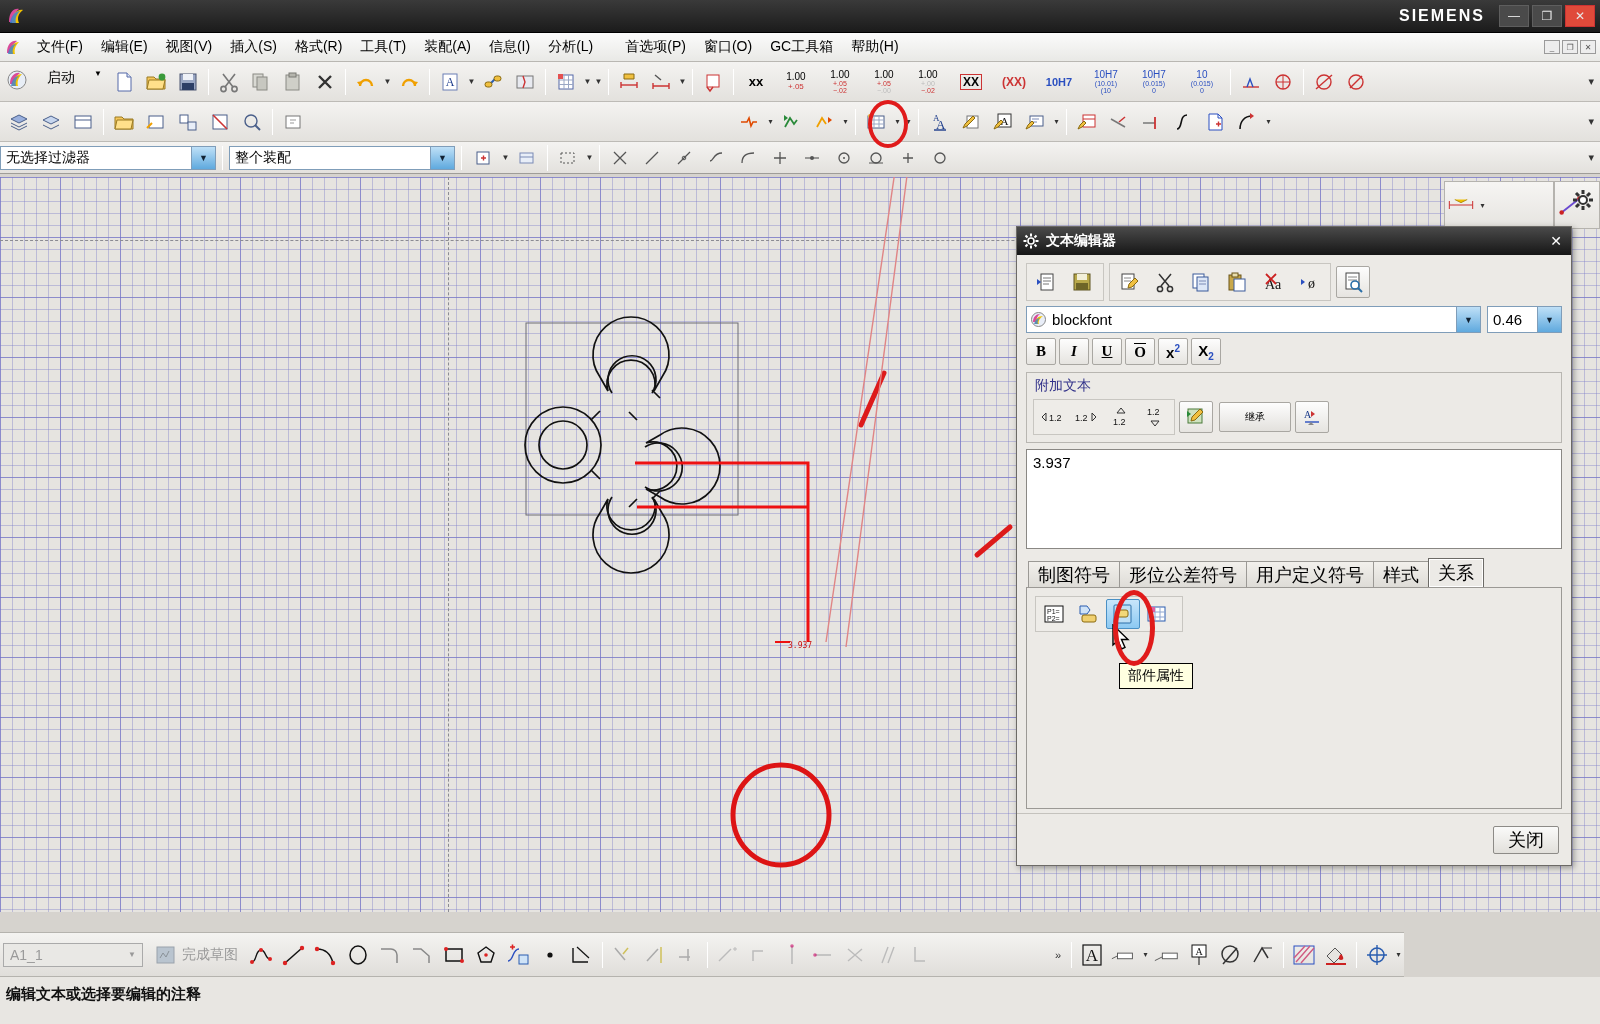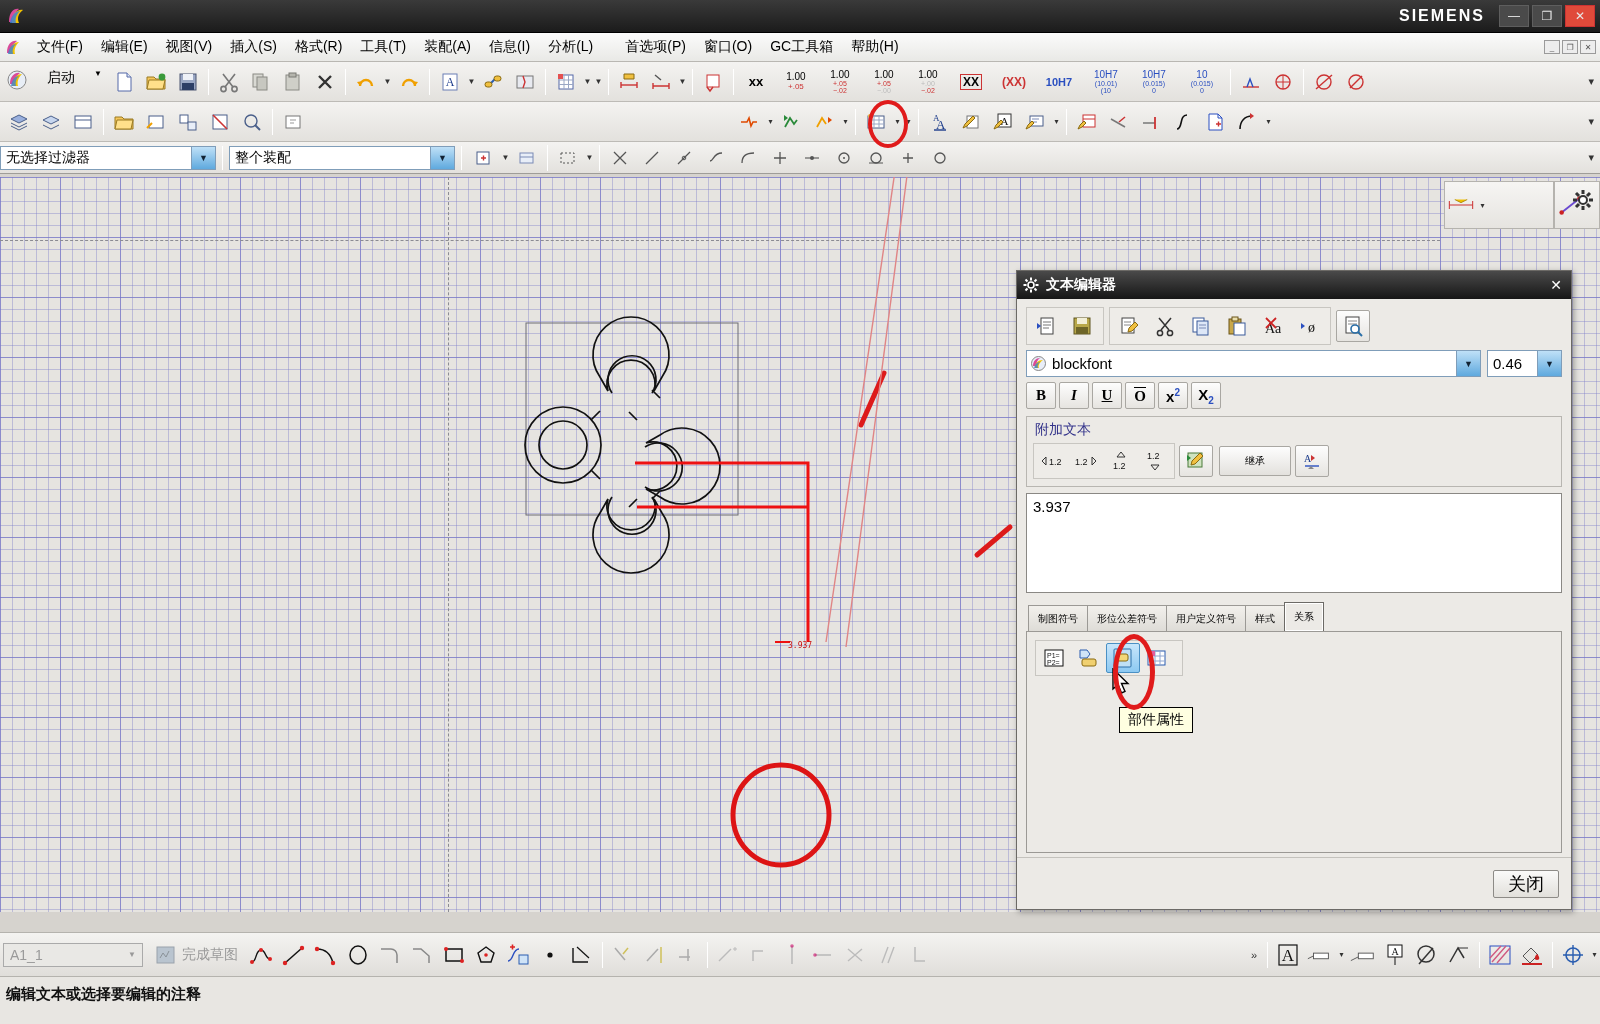--- a/index.html
+++ b/index.html
@@ -71,21 +71,21 @@
   .sheet-vert{position:absolute;left:448px;top:0;width:0;height:735px;border-left:1px dashed #8b8b93;}
 
   
   .side-rail{position:absolute;right:0;top:0;width:110px;height:50px;
     background:linear-gradient(#f6f5f3,#e6e4e0);border:1px solid #b5b3ae;display:flex;align-items:center;}
   .gear-btn{position:absolute;right:2px;top:8px;width:26px;height:26px;display:flex;
     align-items:center;justify-content:center;}
 
   
   .dialog{position:absolute;left:1016px;top:226px;width:556px;height:640px;
-    background:#eceae6;border:1px solid #6c6a66;box-shadow:2px 2px 6px rgba(0,0,0,.35);margin-top:44px;}
+    background:#eceae6;border:1px solid #6c6a66;box-shadow:2px 2px 6px rgba(0,0,0,.35);}
   .dlg-title{height:28px;background:linear-gradient(#4a4a4a,#161616);color:#fff;
     display:flex;align-items:center;padding:0 6px;font-size:14px;font-weight:bold;}
   .dlg-gear{width:16px;height:16px;margin-right:7px;}
   .dlg-x{margin-left:auto;width:18px;height:18px;display:flex;align-items:center;
     justify-content:center;color:#fff;font-size:14px;}
   .dlg-body{padding:8px 9px 0 9px;}
 
   .etb{display:flex;align-items:center;height:38px;background:#eceae6;}
   .ebtn{width:34px;height:32px;border:1px solid #a9a7a2;background:linear-gradient(#fdfdfd,#e6e4e0);
     margin-right:2px;display:flex;align-items:center;justify-content:center;border-radius:2px;}
@@ -111,41 +111,41 @@
     border:1px solid transparent;}
   .inheritbtn{height:30px;min-width:72px;border:1px solid #a9a7a2;
     background:linear-gradient(#fdfdfd,#e3e1dd);display:flex;align-items:center;justify-content:center;
     font-size:10px;border-radius:2px;padding:0 10px;}
 
   .textarea{margin-top:6px;height:100px;border:1px solid #8a8884;background:#fff;
     padding:4px 6px;font-size:15px;font-family:"Liberation Sans",sans-serif;}
 
   .tabs{display:flex;margin-top:9px;align-items:flex-end;padding-left:2px;}
   .tab{height:26px;border:1px solid #9b9995;border-bottom:none;background:linear-gradient(#f2f0ec,#dedcd7);
-    display:flex;align-items:center;padding:0 9px;font-size:10px;margin-right:-1px;}
+    display:flex;align-items:center;padding:0 9px;font-size:18px;margin-right:-1px;}
   .tab.active{background:#eceae6;height:29px;border-color:#6c6a66;font-weight:normal;
     box-shadow:inset 0 0 0 1px #fff;}
   .tabpane{border:1px solid #9b9995;background:#eceae6;height:222px;padding:8px;position:relative;}
   .relrow{display:flex;align-items:center;border:1px solid #c8c6c1;background:#eeece8;padding:2px;width:148px;}
   .relbtn{width:34px;height:30px;display:flex;align-items:center;justify-content:center;
     border:1px solid transparent;position:relative;}
   .relbtn.sel{background:linear-gradient(#c8e6fb,#8cc9f2);border:1px solid #4a90c4;border-radius:2px;}
 
   .tooltip{position:absolute;left:92px;top:75px;background:#ffffe1;border:1px solid #000;
     font-size:14px;padding:3px 8px;white-space:nowrap;}
   .cursor-ar{position:absolute;left:84px;top:36px;width:22px;height:26px;}
 
   .dlg-foot{position:absolute;left:0;bottom:0;width:100%;height:52px;border-top:1px solid #c4c2bd;
     display:flex;align-items:center;justify-content:flex-end;padding-right:12px;}
   .closebtn{min-width:66px;height:28px;border:1px solid #8d8b87;
     background:linear-gradient(#fafaf9,#e2e0db);display:flex;align-items:center;justify-content:center;
     font-size:18px;border-radius:2px;}
 
   
-  .sketchbar{position:absolute;left:0;top:932px;width:1600px;height:45px;
+  .sketchbar{position:absolute;left:0;top:932px;width:1404px;height:45px;
     background:linear-gradient(#f4f3f1,#e0dedA);border-top:1px solid #b5b3ae;
     border-bottom:1px solid #b5b3ae;display:flex;align-items:center;padding-left:3px;}
   .sk-combo{width:140px;height:24px;border:1px solid #aaa;background:#e9e8e5;color:#9a9a9a;
     display:flex;align-items:center;padding-left:6px;font-size:14px;margin-right:4px;}
   .sk-combo .cbtn2{margin-left:auto;width:20px;height:22px;display:flex;align-items:center;
     justify-content:center;font-size:8px;color:#999;}
   .sk-fin{display:flex;align-items:center;gap:5px;color:#9a9a9a;font-size:14px;padding:0 8px;}
   .statusbar{position:absolute;left:0;top:977px;width:1600px;height:47px;background:#e8e6e2;
     display:flex;align-items:flex-start;padding:8px 0 0 6px;}
   .statustext{font-size:15px;font-weight:bold;color:#111;}

